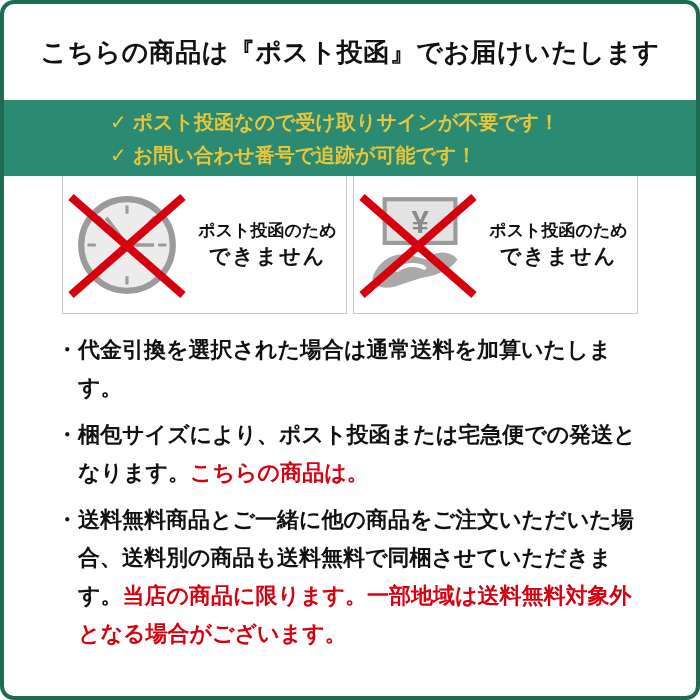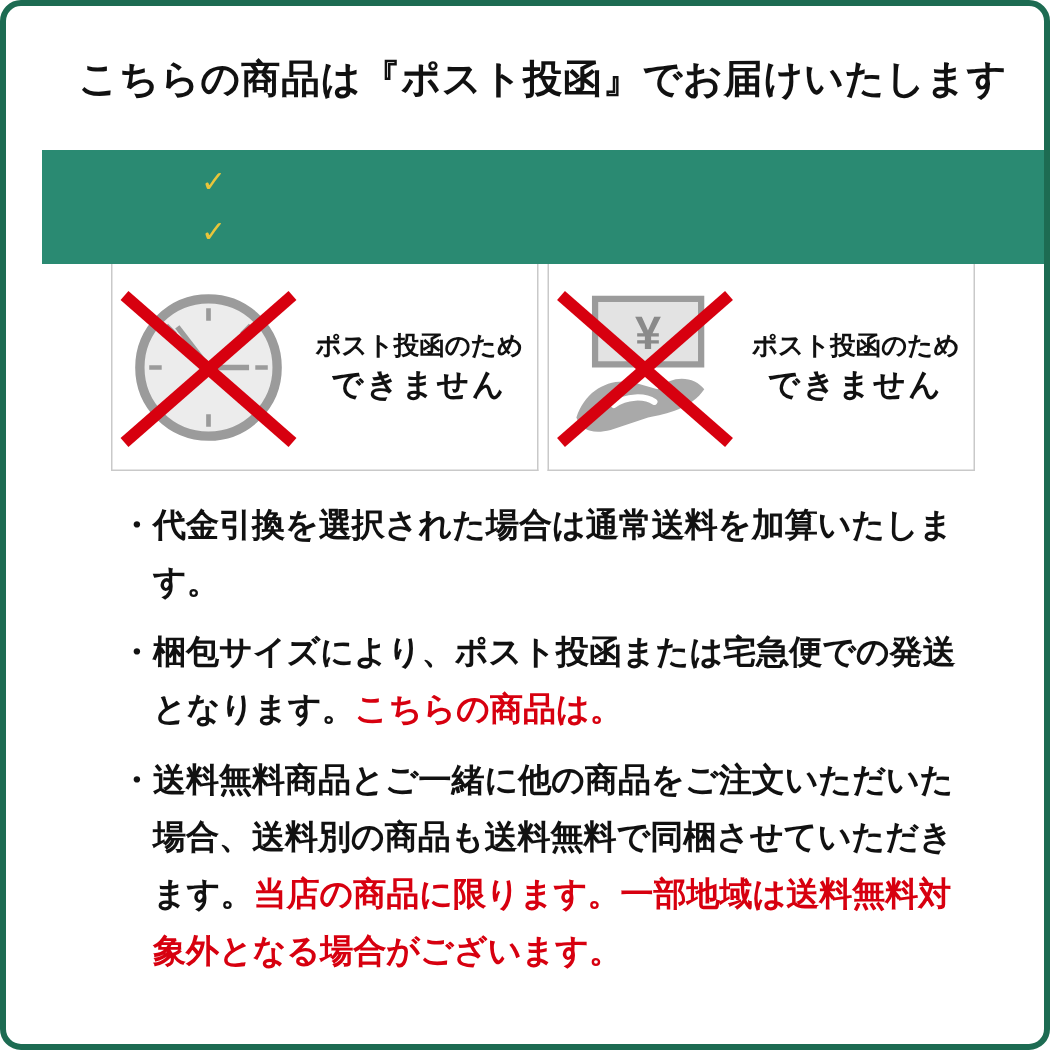--- a/index.html
+++ b/index.html
@@ -19,21 +19,20 @@
     width:700px;height:700px;background:#ffffff;
     font-family:"Liberation Sans","DejaVu Sans",sans-serif;
     position:relative;
   }
   .frame{
     position:absolute;inset:0;
     border:4px solid var(--frame-green);
     border-radius:14px;
     background:#ffffff;
     overflow:hidden;
-    padding-left:24px;
   }
   .title-section{
     height:96px;display:flex;align-items:center;justify-content:center;
   }
   .page-title{
     font-size:26px;font-weight:bold;color:var(--ink);letter-spacing:0.5px;white-space:nowrap;
   }
   .banner{
     height:76px;background:var(--banner-green);
     display:flex;flex-direction:column;justify-content:center;
@@ -84,23 +83,25 @@
 
 <div class="frame">
 
   <div class="title-section">
     <div class="page-title">こちらの商品は『ポスト投函』でお届けいたします</div>
   </div>
 
   <div class="banner">
     <div class="banner-line">
       <span class="check">✓</span>
+      <span>ポスト投函なので受け取りサインが不要です！</span>
     </div>
     <div class="banner-line">
       <span class="check">✓</span>
+      <span>お問い合わせ番号で追跡が可能です！</span>
     </div>
   </div>
 
 
   <div class="panels">
 
     <div class="panel">
       <div class="icon-wrap">
         <svg class="icon-art" width="104" height="104" viewBox="0 0 100 100">
           <circle cx="50" cy="50" r="44" fill="#ececec" stroke="#9b9b9b" stroke-width="6"></circle>

